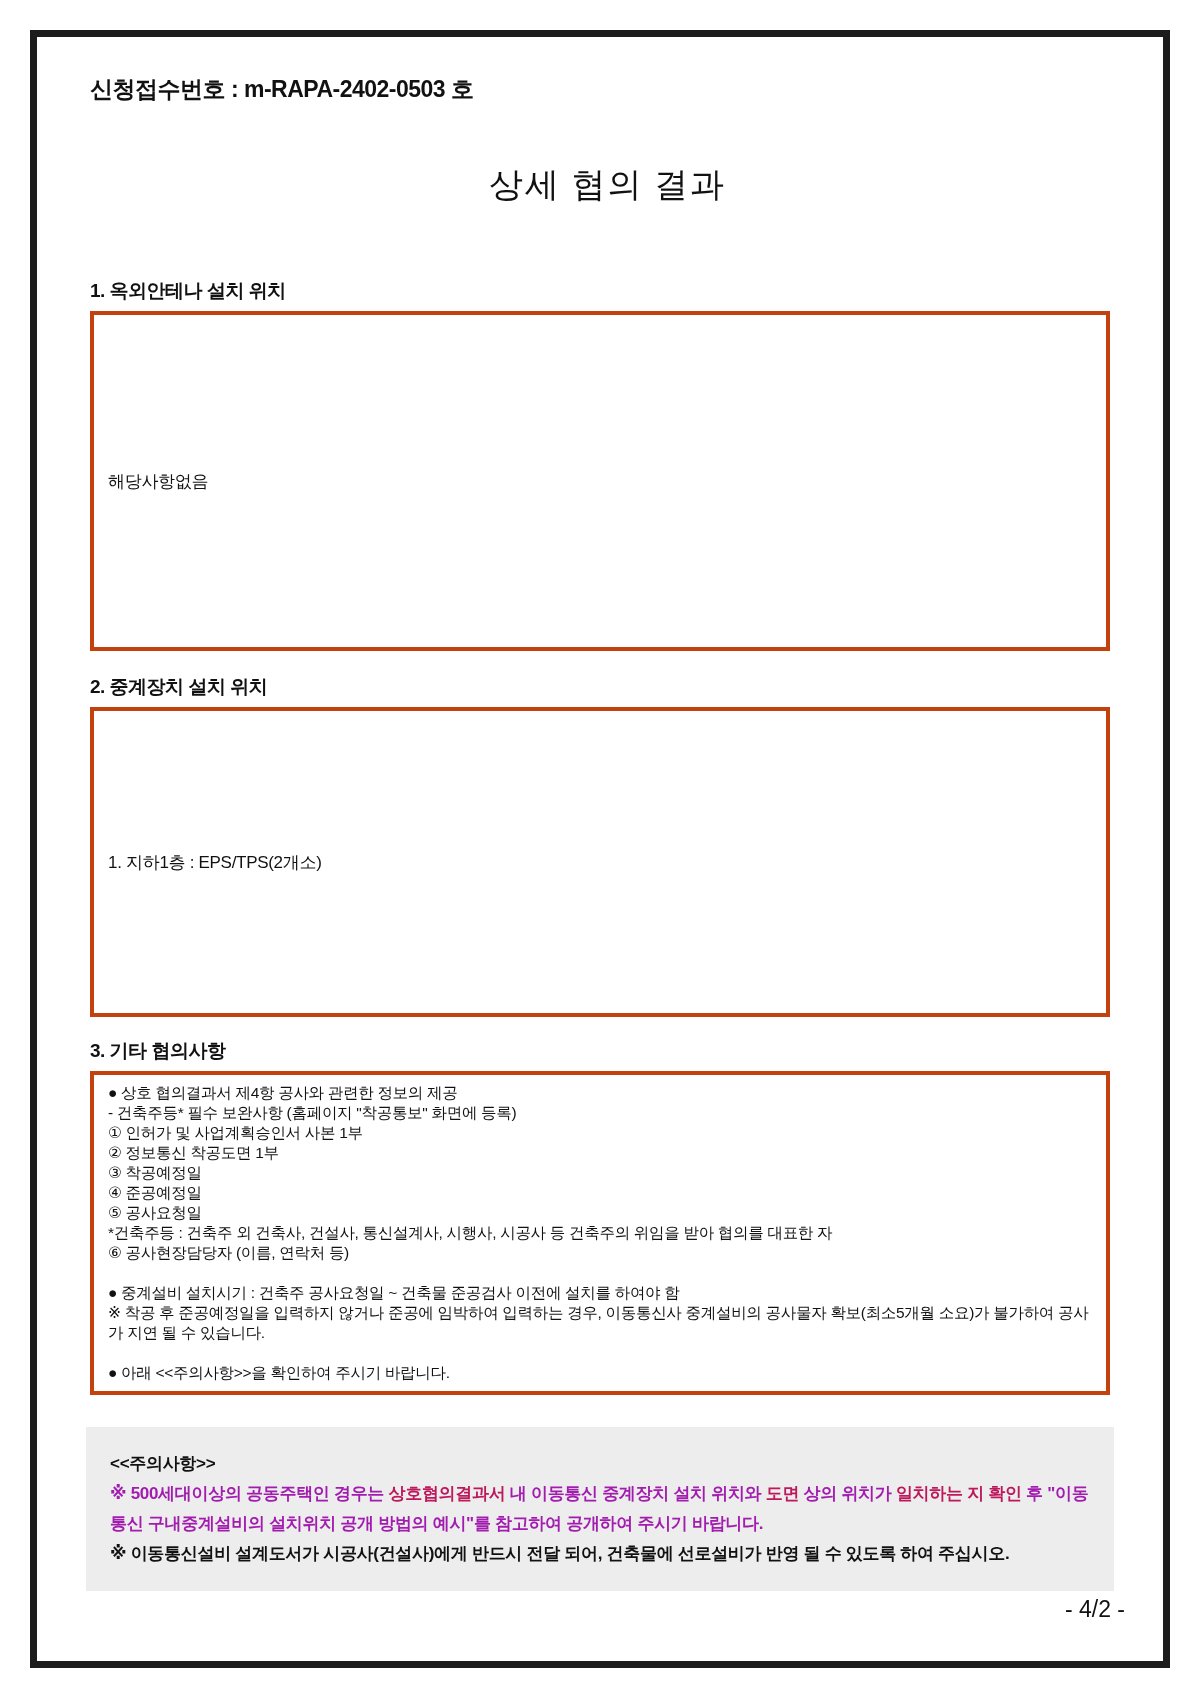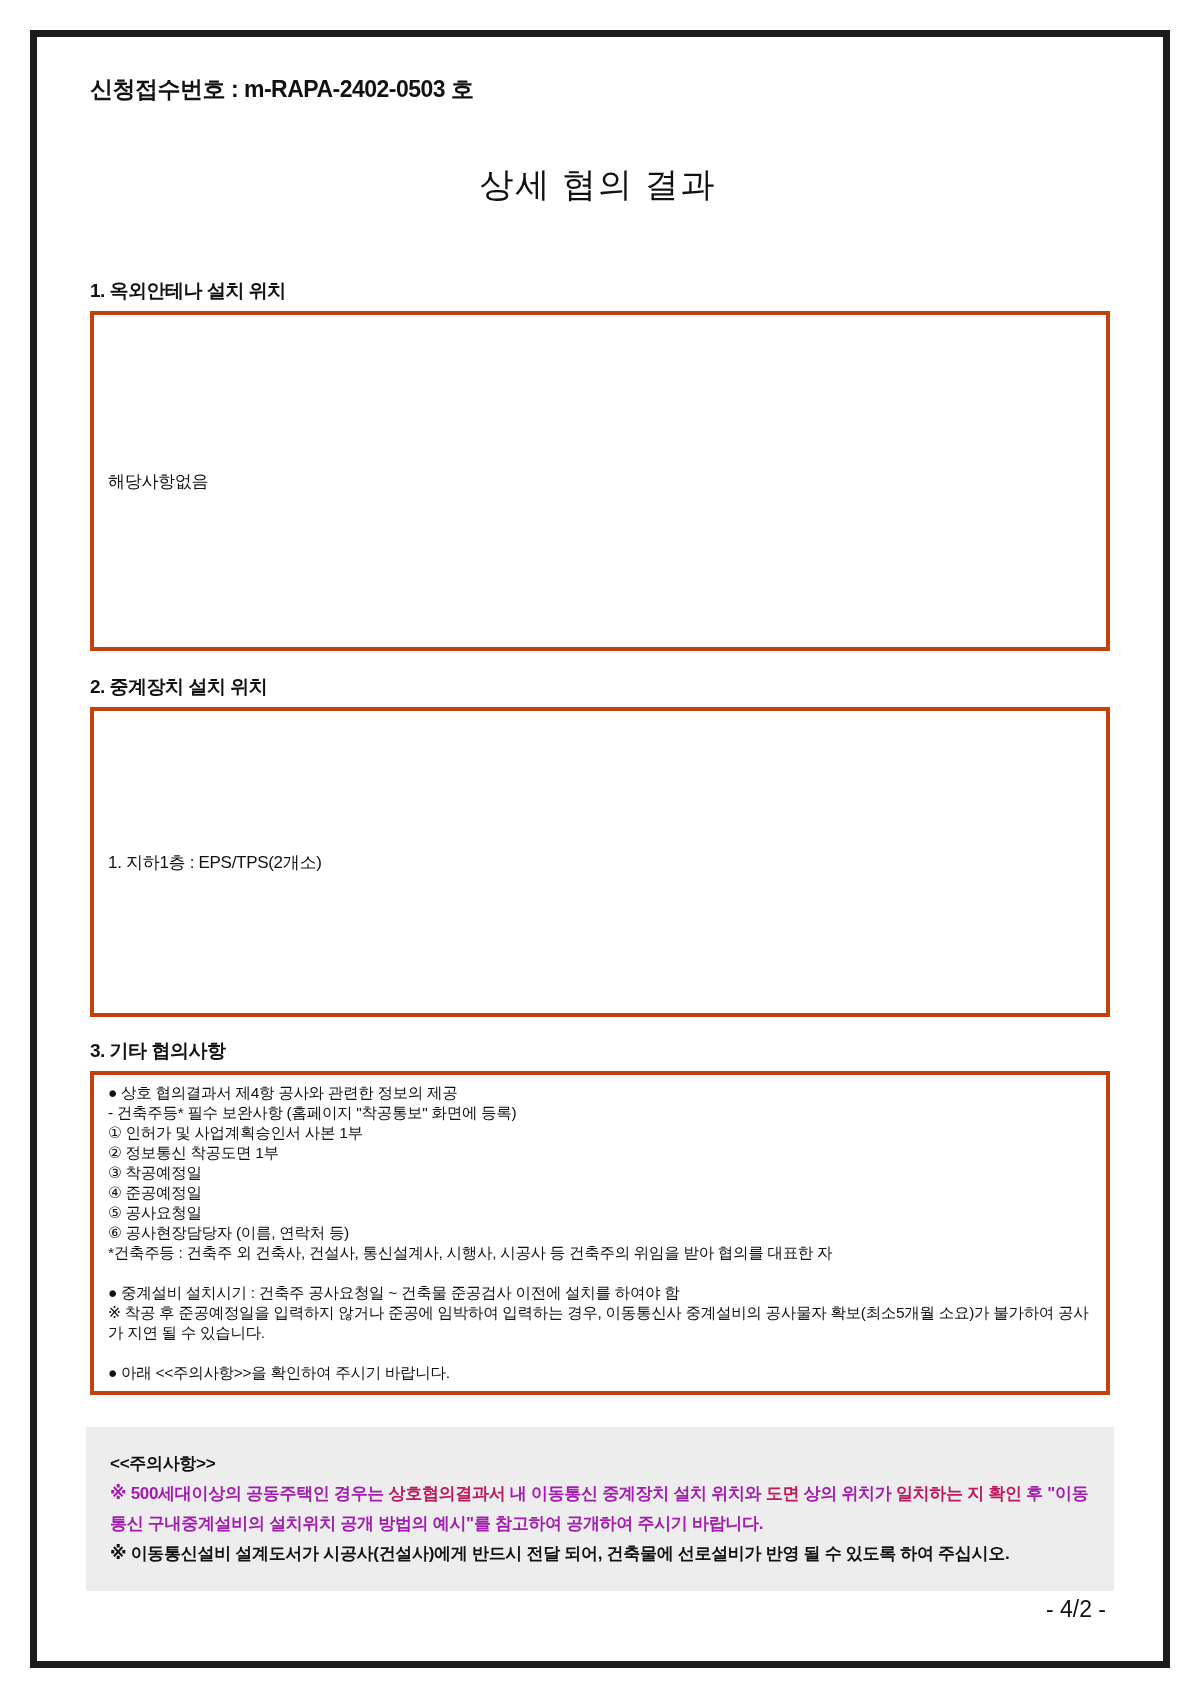--- a/index.html
+++ b/index.html
@@ -6,21 +6,21 @@
   html, body {
     width: 1200px; height: 1698px;
     background: #ffffff;
     font-family: "Liberation Sans", "DejaVu Sans", sans-serif;
     color: #111111;
   }
   .page {
     width: 1140px; height: 1638px;
     margin: 30px;
     border: 7px solid #1c1c1c;
-    padding: 38px 57px 0 53px;
+    padding: 38px 38px 0 53px;
     background: #ffffff;
     overflow: hidden;
   }
   .receipt {
     font-size: 23px;
     font-weight: 700;
     line-height: 28px;
     letter-spacing: -0.5px;
   }
   .doc-title {
@@ -111,22 +111,22 @@
   <div>
     <div class="sec-heading third">3. 기타 협의사항</div>
     <div class="sec-box box-3">
       <div class="k-line">● 상호 협의결과서 제4항 공사와 관련한 정보의 제공</div>
       <div class="k-line">- 건축주등* 필수 보완사항 (홈페이지 "착공통보" 화면에 등록)</div>
       <div class="k-line">① 인허가 및 사업계획승인서 사본 1부</div>
       <div class="k-line">② 정보통신 착공도면 1부</div>
       <div class="k-line">③ 착공예정일</div>
       <div class="k-line">④ 준공예정일</div>
       <div class="k-line">⑤ 공사요청일</div>
+      <div class="k-line">*건축주등 : 건축주 외 건축사, 건설사, 통신설계사, 시행사, 시공사 등 건축주의 위임을 받아 협의를 대표한 자</div>
       <div class="k-line">⑥ 공사현장담당자 (이름, 연락처 등)</div>
-      <div class="k-line">*건축주등 : 건축주 외 건축사, 건설사, 통신설계사, 시행사, 시공사 등 건축주의 위임을 받아 협의를 대표한 자</div>
       <div class="k-line"></div>
       <div class="k-line">● 중계설비 설치시기 : 건축주 공사요청일 ~ 건축물 준공검사 이전에 설치를 하여야 함</div>
       <div class="k-line">※ 착공 후 준공예정일을 입력하지 않거나 준공에 임박하여 입력하는 경우, 이동통신사 중계설비의 공사물자 확보(최소5개월 소요)가 불가하여 공사가 지연 될 수 있습니다.</div>
       <div class="k-line"></div>
       <div class="k-line">● 아래 &lt;&lt;주의사항&gt;&gt;을 확인하여 주시기 바랍니다.</div>
     </div>
   </div>
 
   <div class="notice">
     <p>&lt;&lt;주의사항&gt;&gt;</p>

